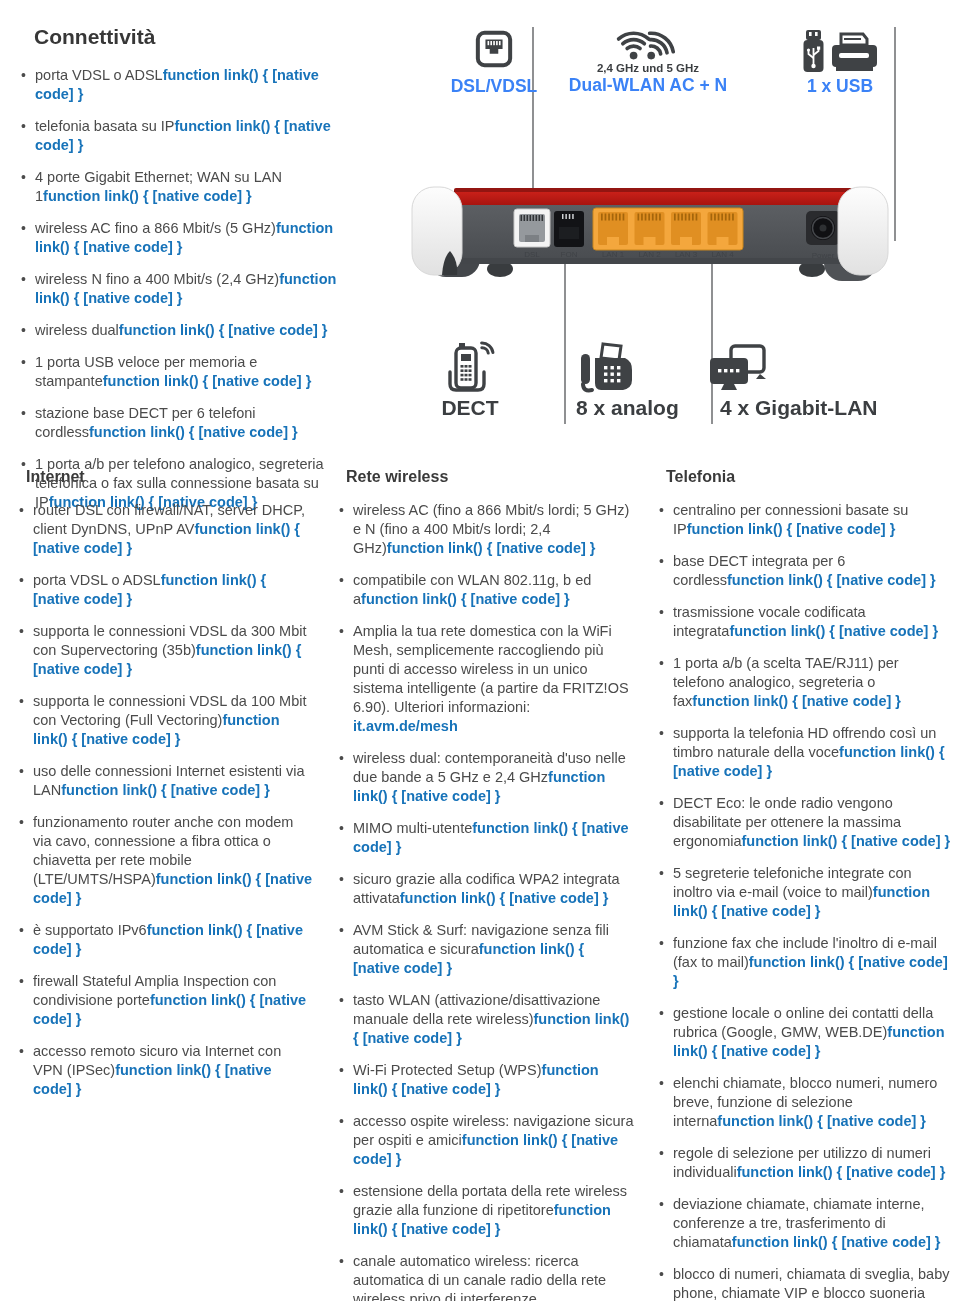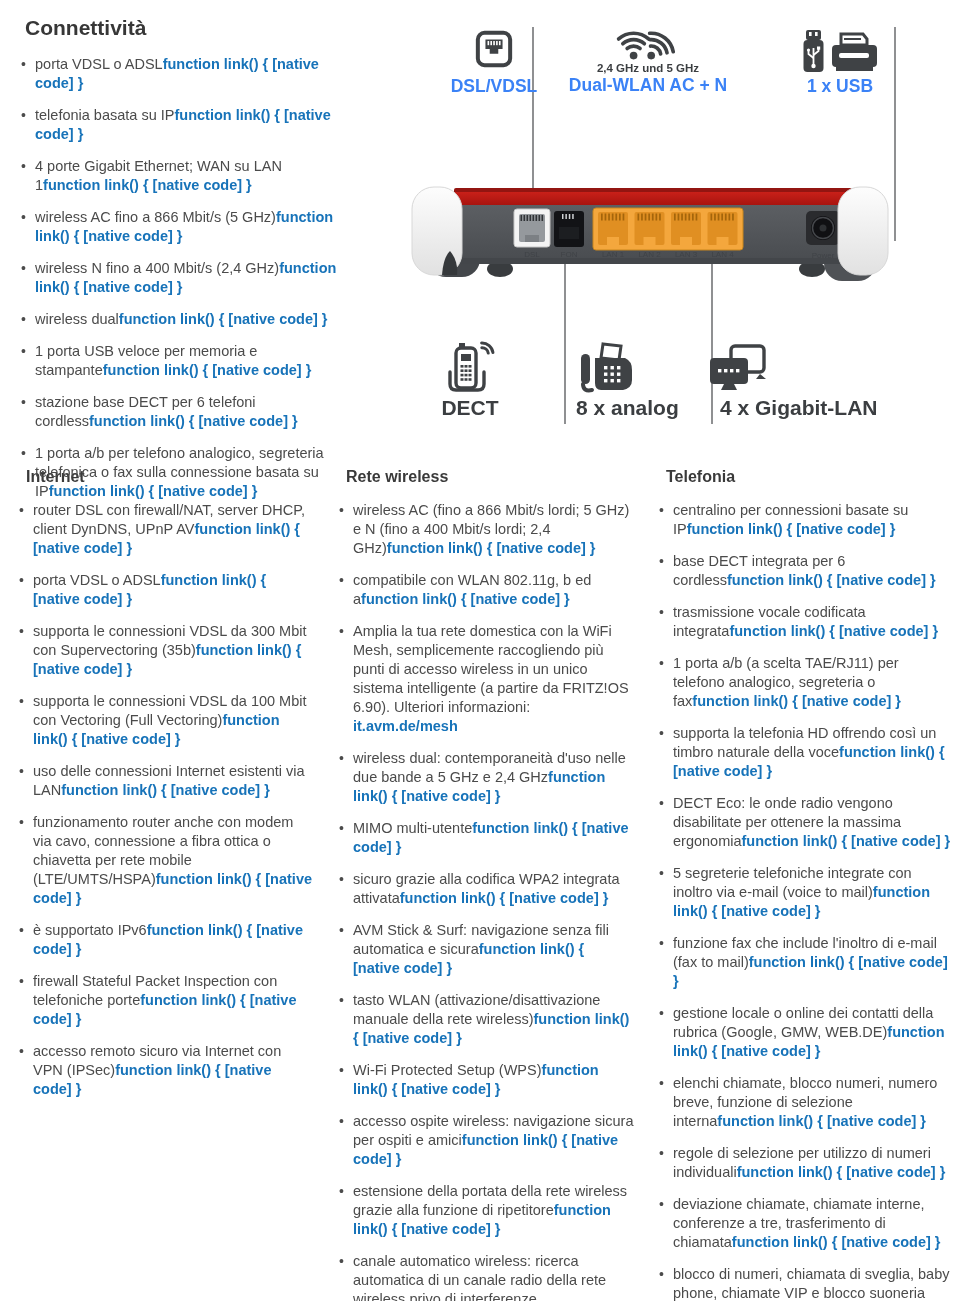--- a/index.html
+++ b/index.html
@@ -2,21 +2,21 @@
 <html><head>
 <meta charset="utf-8">
 <style>
   html,body{margin:0;padding:0;background:#ffffff;}
   body{
     width:962px;height:1301px;overflow:hidden;position:relative;
     font-family:"Liberation Sans", sans-serif;
     color:#4a4a4a;
     -webkit-font-smoothing:antialiased;
   }
-  h1{font-size:21px;font-weight:700;color:#373737;margin:7px;line-height:26px;}
+  h1{font-size:21px;font-weight:700;color:#373737;margin:16px;line-height:26px;}
   h2{font-size:16px;font-weight:700;color:#3a3a3a;margin:0 10px 14px;line-height:20px;}
   ul{list-style:none;margin:14px 0 0;padding:0;}
   li{
     position:relative;margin:0 0 13px;padding-left:17px;
     font-size:14.5px;line-height:19px;color:#4b4b4b;
   }
   li::before{
     content:"\2022";position:absolute;left:3px;top:0;
     color:#4b4b4b;font-size:14px;
   }
@@ -325,21 +325,21 @@
     <div class="tech-col">
       <h2>Internet</h2>
       <ul>
           <li><span>router DSL con firewall/NAT, server DHCP, client DynDNS, UPnP AV</span><a href="#" class="mesh-link">function link() { [native code] }</a></li>
           <li><span>porta VDSL o ADSL</span><a href="#" class="mesh-link">function link() { [native code] }</a></li>
           <li><span>supporta le connessioni VDSL da 300 Mbit con Supervectoring (35b)</span><a href="#" class="mesh-link">function link() { [native code] }</a></li>
           <li><span>supporta le connessioni VDSL da 100 Mbit con Vectoring (Full Vectoring)</span><a href="#" class="mesh-link">function link() { [native code] }</a></li>
           <li><span>uso delle connessioni Internet esistenti via LAN</span><a href="#" class="mesh-link">function link() { [native code] }</a></li>
           <li><span>funzionamento router anche con modem via cavo, connessione a fibra ottica o chiavetta per rete mobile (LTE/UMTS/HSPA)</span><a href="#" class="mesh-link">function link() { [native code] }</a></li>
           <li><span>è supportato IPv6</span><a href="#" class="mesh-link">function link() { [native code] }</a></li>
-          <li><span>firewall Stateful Packet Inspection con telefoniche porte</span><a href="#" class="mesh-link">function link() { [native code] }</a></li>
+          <li><span>firewall Stateful Amplia Inspection con condivisione porte</span><a href="#" class="mesh-link">function link() { [native code] }</a></li>
           <li><span>accesso remoto sicuro via Internet con VPN (IPSec)</span><a href="#" class="mesh-link">function link() { [native code] }</a></li>
         </ul>
     </div>
     <div class="tech-col">
       <h2>Rete wireless</h2>
       <ul>
           <li><span>wireless AC (fino a 866 Mbit/s lordi; 5 GHz) e N (fino a 400 Mbit/s lordi; 2,4 GHz)</span><a href="#" class="mesh-link">function link() { [native code] }</a></li>
           <li><span>compatibile con WLAN 802.11g, b ed a</span><a href="#" class="mesh-link">function link() { [native code] }</a></li>
           <li><span>Amplia la tua rete domestica con la WiFi Mesh, semplicemente raccogliendo più punti di accesso wireless in un unico sistema intelligente (a partire da FRITZ!OS 6.90). Ulteriori informazioni: </span><a href="#" class="mesh-link">it.avm.de/mesh</a></li>
           <li><span>wireless dual: contemporaneità d'uso nelle due bande a 5 GHz e 2,4 GHz</span><a href="#" class="mesh-link">function link() { [native code] }</a></li>

